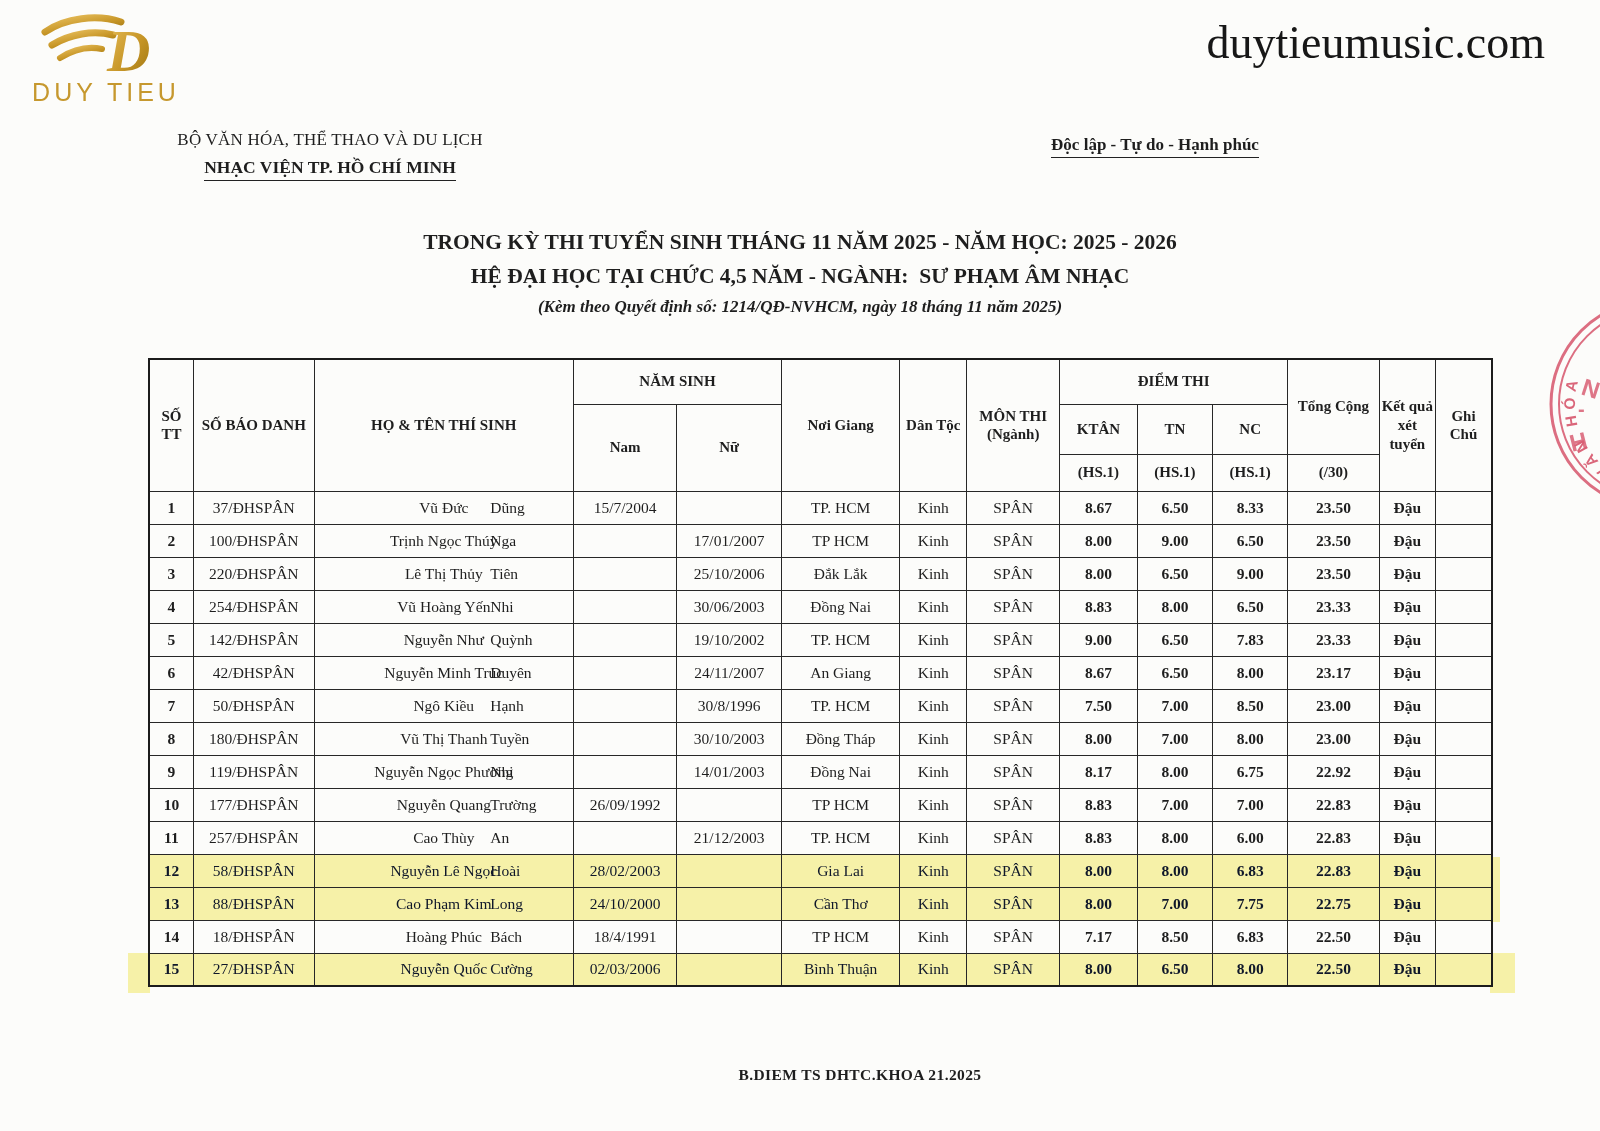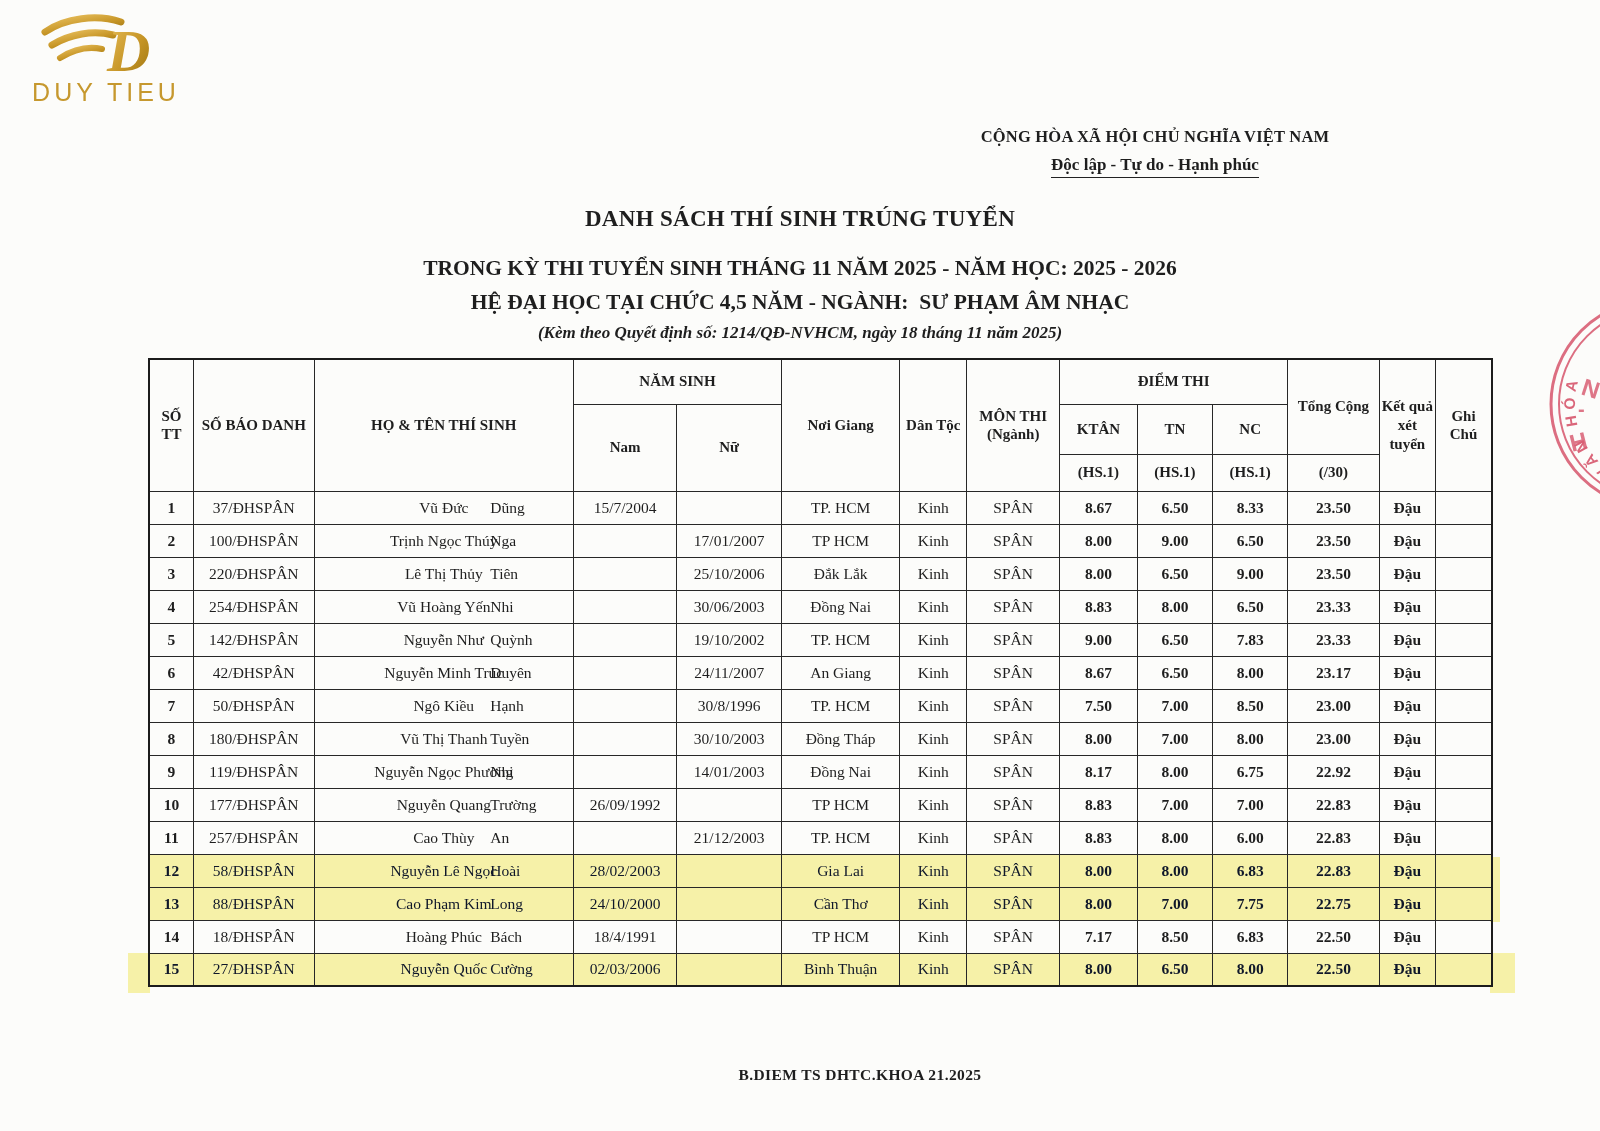--- a/index.html
+++ b/index.html
@@ -89,29 +89,32 @@
         </linearGradient>
       </defs>
       <path d="M14 24 C34 10, 66 6, 90 14" fill="none" stroke="url(#gg)" stroke-width="7" stroke-linecap="round"></path>
       <path d="M21 37 C39 26, 62 22, 82 27" fill="none" stroke="url(#gg)" stroke-width="7" stroke-linecap="round"></path>
       <path d="M29 50 C43 41, 57 38, 71 41" fill="none" stroke="url(#gg)" stroke-width="6" stroke-linecap="round"></path>
       <text x="76" y="63" font-family="Liberation Serif, serif" font-style="italic" font-weight="bold" font-size="60" fill="url(#gg)">D</text>
     </svg>
     <div class="logo-text">DUY TIEU</div>
   </div>
 
-
+  <div class="website">duytieumusic.com</div>
+
+  <div class="org-left">
+    <div class="l1">BỘ VĂN HÓA, THỂ THAO VÀ DU LỊCH</div>
+    <div class="l2"><span>NHẠC VIỆN TP. HỒ CHÍ MINH</span></div>
+  </div>
 
   <div class="org-right">
-    <div class="l1">CỘNG HÒA XÃ HỘI CHỦ NGHĨA VIỆT NAM</div>
     <div class="l2"><span>Độc lập - Tự do - Hạnh phúc</span></div>
   </div>
 
   <div class="doc-title">
-    <div class="t1">DANH SÁCH THÍ SINH TRÚNG TUYỂN</div>
     <div class="t2">TRONG KỲ THI TUYỂN SINH THÁNG 11 NĂM 2025 - NĂM HỌC: 2025 - 2026</div>
     <div class="t3">HỆ ĐẠI HỌC TẠI CHỨC 4,5 NĂM - NGÀNH:  SƯ PHẠM ÂM NHẠC</div>
     <div class="t4">(Kèm theo Quyết định số: 1214/QĐ-NVHCM, ngày 18 tháng 11 năm 2025)</div>
   </div>
 
   <div class="tail" style="left:1490px;top:857px;width:10px;height:65px;"></div>
   <div class="tail" style="left:1490px;top:953px;width:25px;height:40px;"></div>
   <div class="tail" style="left:128px;top:953px;width:22px;height:40px;"></div>
 
   <div class="table-wrap">

